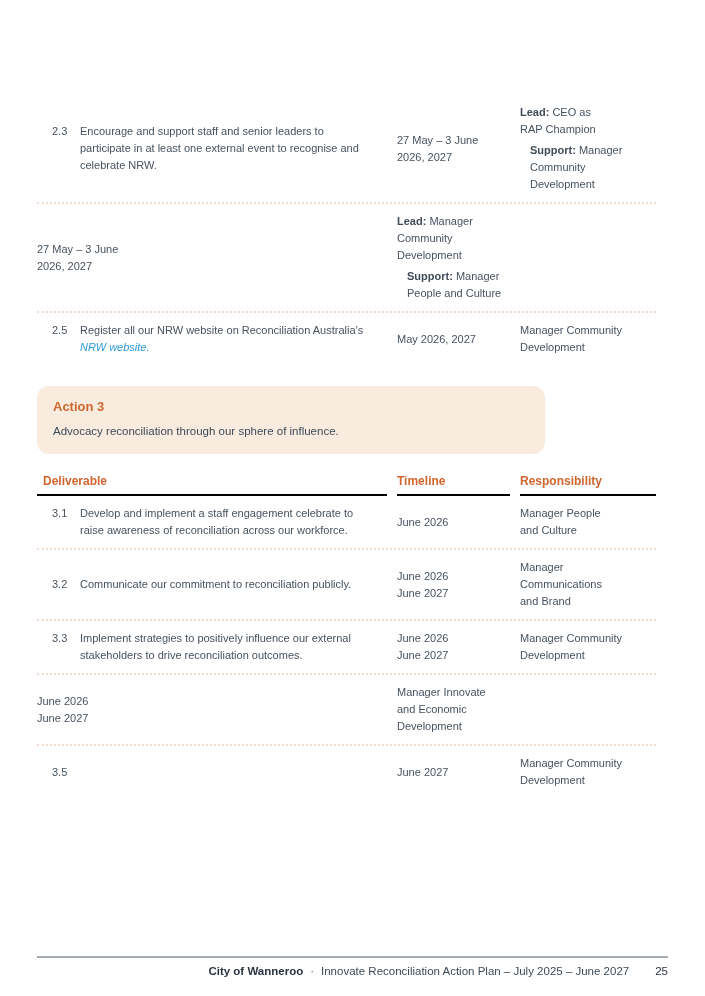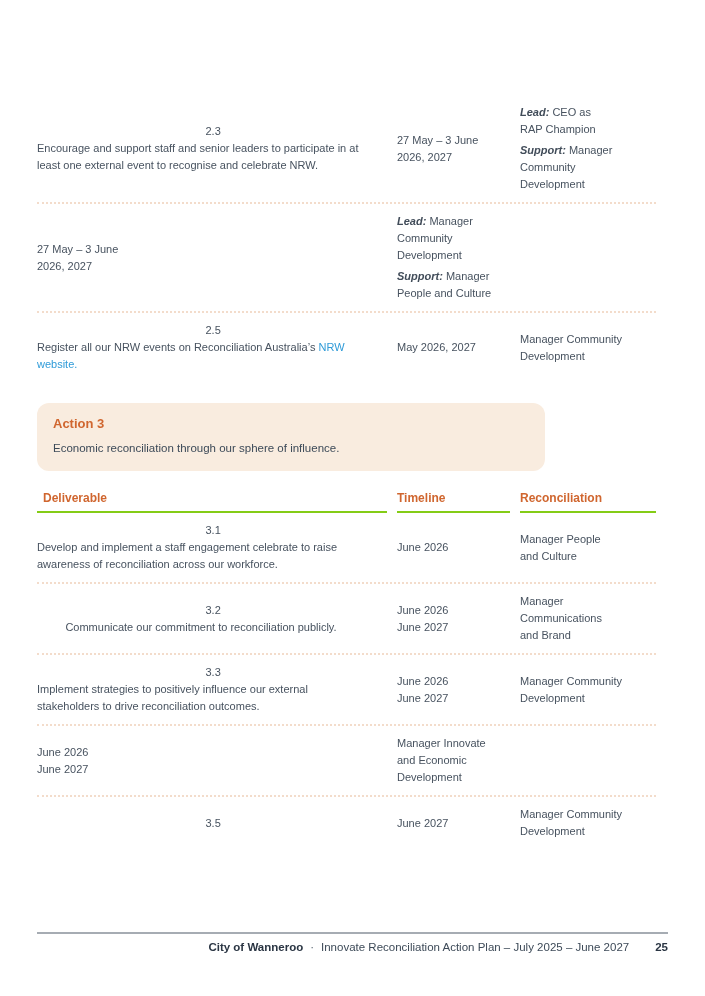--- a/index.html
+++ b/index.html
@@ -5,46 +5,46 @@
   html,body{margin:0;padding:0;}
   body{
     width:705px;height:996px;background:#ffffff;position:relative;
     font-family:"Liberation Sans",sans-serif;color:#47525f;font-size:11px;
     overflow:hidden;
   }
   .content{position:absolute;left:37px;top:0;width:619px;padding-top:95px;}
   
   .trow{display:grid;grid-template-columns:350px 113px 136px;column-gap:10px;align-items:center;padding:9px 0;}
   .sep{border-top:2px dotted #f3dccb;height:0;}
-  .delcell{display:flex;align-items:center;line-height:17px;flex-direction:column;}
+  .delcell{display:flex;align-items:flex-start;line-height:17px;}
   .num{flex:none;width:28px;margin-left:15px;}
   .dtext{flex:1;padding-right:22px;}
   .tl{line-height:17px;}
   .resp{line-height:17px;}
-  .resp-group + .resp-group{margin-top:4px;}
+  .resp-group + .resp-group{margin-top:4px;margin-left:10px;}
   .line:empty{display:none;}
-  strong{font-weight:bold;color:#414c59;font-style:italic;}
-  a.doclink{color:#2f9bd8;text-decoration:none;cursor:pointer;}
+  strong{font-weight:bold;color:#414c59;}
+  a.doclink{color:#2f9bd8;text-decoration:none;cursor:pointer;font-style:italic;}
   
   .action-box{margin-top:21px;width:508px;height:68px;box-sizing:border-box;
     background:#f9ecdf;border-radius:12px;padding:13px 16px;}
   .action-title{color:#d0662f;font-weight:bold;font-size:13px;line-height:15px;}
   .action-desc{margin-top:10px;font-size:11.5px;line-height:14px;color:#3d4a58;}
   
   .hrow{display:grid;grid-template-columns:350px 113px 136px;column-gap:10px;margin-top:20px;}
   .hcell{color:#d0662f;font-weight:bold;font-size:12px;line-height:14px;
-    padding-bottom:6px;border-bottom:2px solid #84cc16;}
+    padding-bottom:6px;border-bottom:2px solid #000000;}
   .hcell.first{padding-left:6px;}
   
-  .footer{position:absolute;left:37px;right:37px;top:932px;border-top:2px solid #a6acb3;
+  .footer{position:absolute;left:37px;right:37px;top:956px;border-top:2px solid #a6acb3;
     padding-top:7px;display:flex;justify-content:flex-end;align-items:baseline;
     font-size:11.5px;color:#3d4a58;}
   .footer .brand{font-weight:bold;color:#2a3543;}
   .footer .dot{margin:0 7px;color:#5a6673;}
-  .footer .pagenum{font-weight:bold;color:#2a3543;margin-left:26px;}
+  .footer .pagenum{font-weight:normal;color:#2a3543;margin-left:26px;}
 </style>
 </head>
 <body>
 
 <div class="content">
 
   <div class="trow">
     <div class="delcell">
       <span class="num">2.3</span>
       <span class="dtext">Encourage and support staff and senior leaders to participate in at least one external event to recognise and celebrate NRW.</span>
@@ -86,41 +86,41 @@
 
       </div>
     </div>
   </div>
 
   <div class="sep"></div>
 
   <div class="trow">
     <div class="delcell">
       <span class="num">2.5</span>
-      <span class="dtext"><span>Register all our NRW events on Reconciliation Australia’s </span><a class="doclink">NRW website.</a></span>
+      <span class="dtext"><span>Register all our NRW website on Reconciliation Australia’s </span><a class="doclink">NRW website.</a></span>
     </div>
     <div class="tl">
       <div class="line">May 2026, 2027</div>
 
     </div>
     <div class="resp">
       <div class="line">Manager Community</div>
       <div class="line">Development</div>
     </div>
   </div>
 
   <div class="action-box">
     <div class="action-title">Action 3</div>
-    <div class="action-desc">Economic reconciliation through our sphere of influence.</div>
+    <div class="action-desc">Advocacy reconciliation through our sphere of influence.</div>
   </div>
 
   <div class="hrow">
     <div class="hcell first">Deliverable</div>
     <div class="hcell">Timeline</div>
-    <div class="hcell">Reconciliation</div>
+    <div class="hcell">Responsibility</div>
   </div>
 
   <div class="trow">
     <div class="delcell">
       <span class="num">3.1</span>
       <span class="dtext">Develop and implement a staff engagement celebrate to raise awareness of reconciliation across our workforce.</span>
     </div>
     <div class="tl">
       <div class="line">June 2026</div>
 

